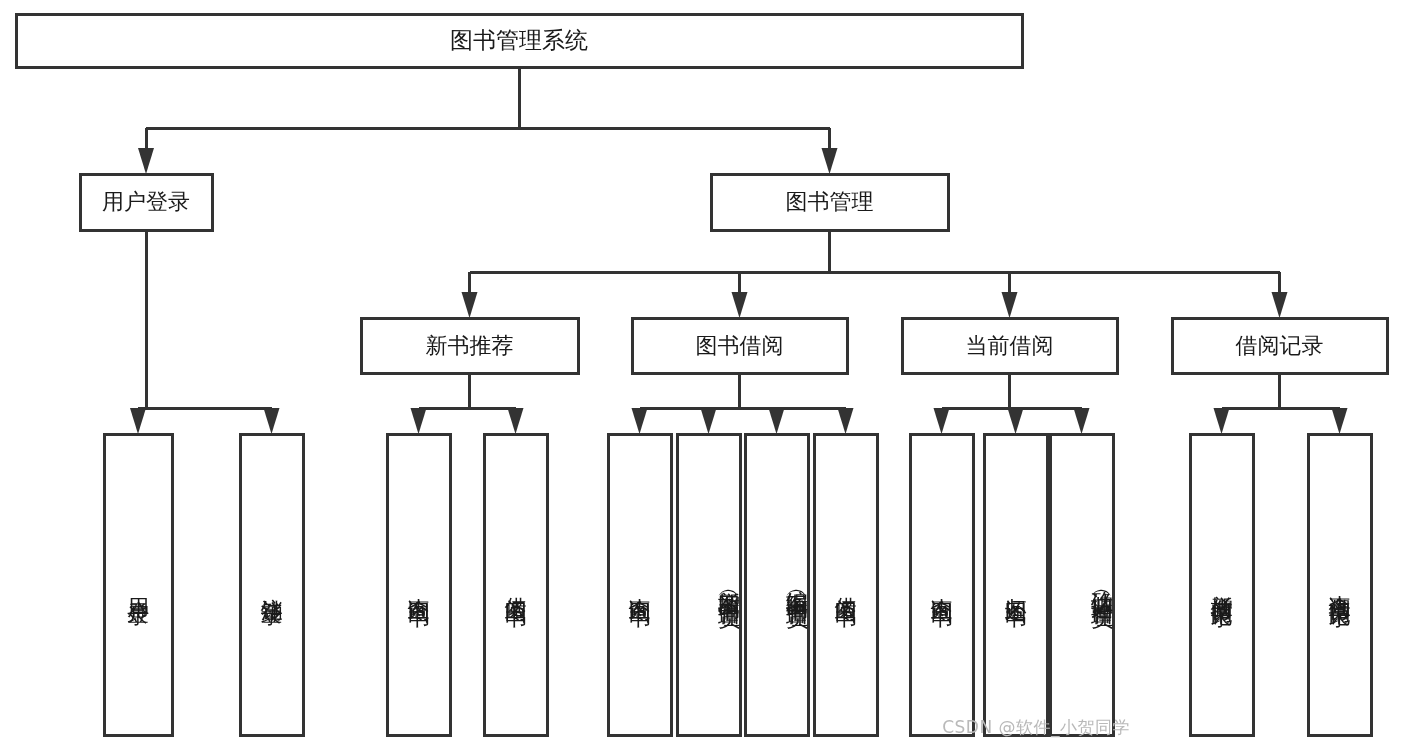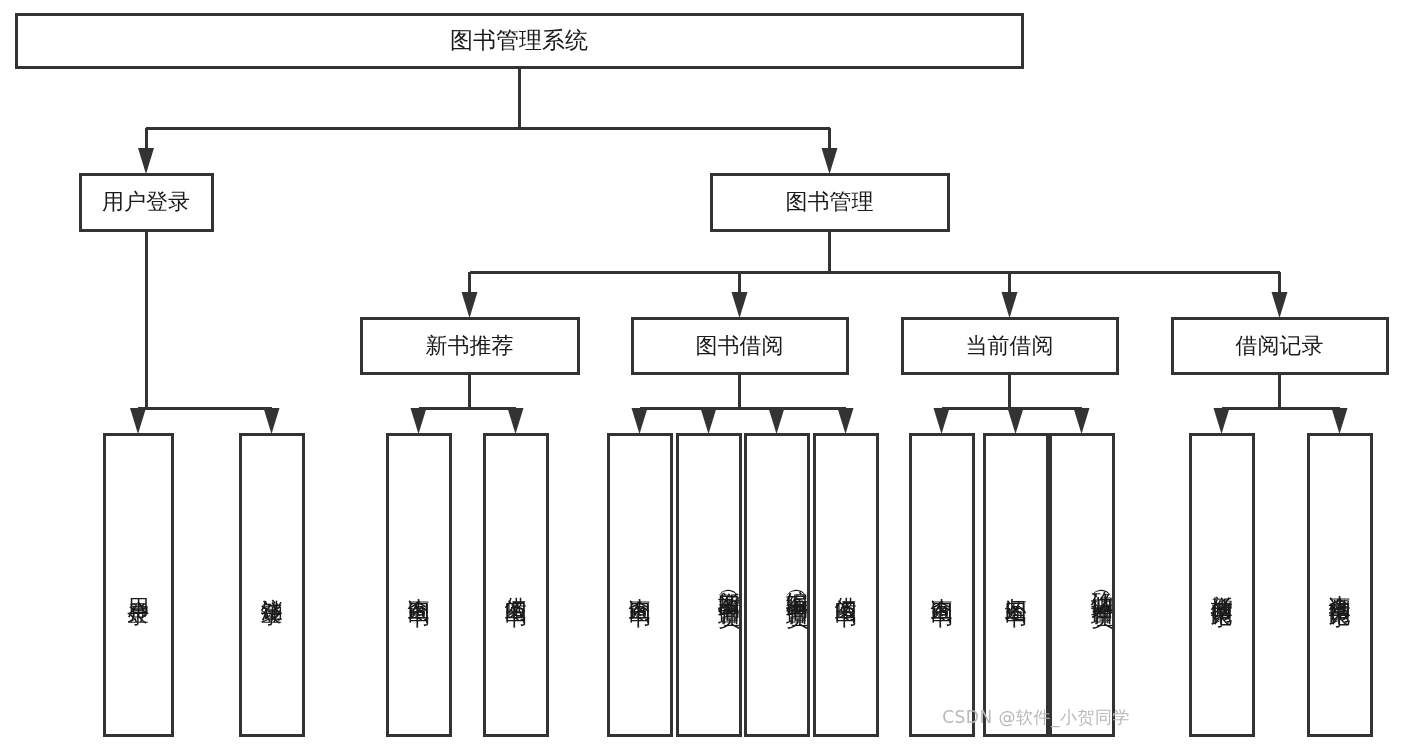--- a/index.html
+++ b/index.html
@@ -66,21 +66,21 @@
     line-height: 1.02;
     color: #1a1a1a;
     letter-spacing: 2.5px;
     white-space: nowrap;
     text-align: center;
     pointer-events: none;
   }
   .watermark {
     position: absolute;
     right: 8px;
-    bottom: 18px;
+    bottom: 8px;
     font-family: "DejaVu Sans", "Liberation Sans", sans-serif;
     font-size: 17px;
     color: #b9b9b9;
     white-space: nowrap;
     letter-spacing: 0.5px;
   }
 </style>
 </head>
 <body>
 

